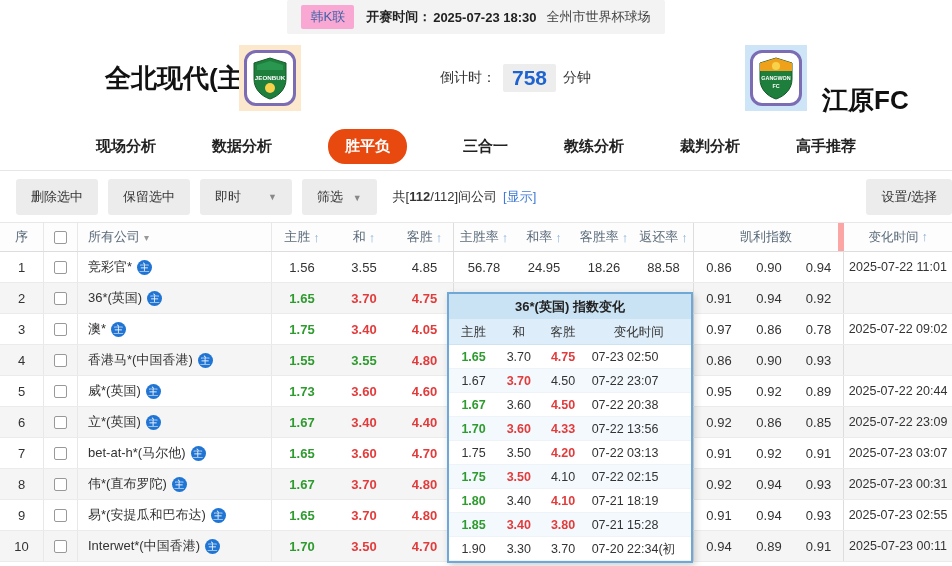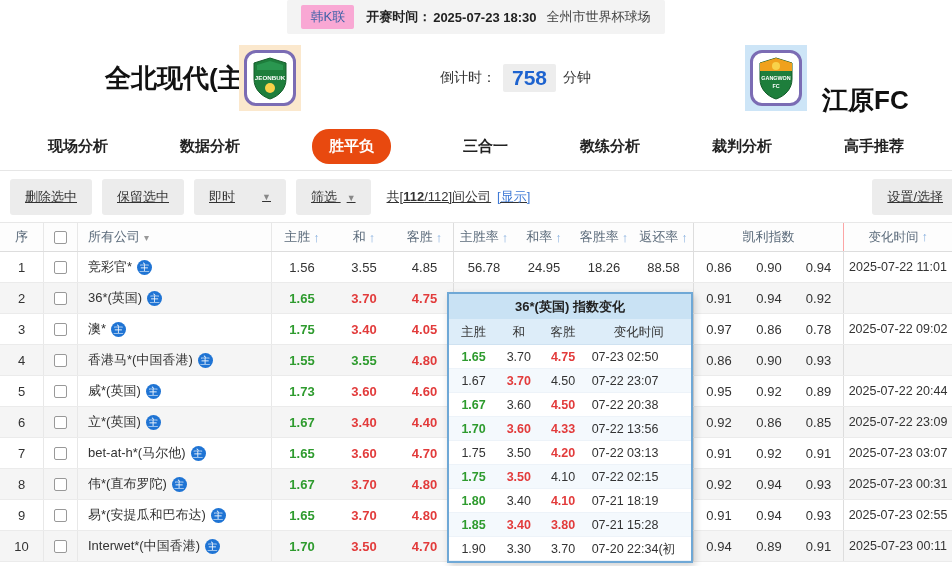--- a/index.html
+++ b/index.html
@@ -30,28 +30,28 @@
   .logo-in { width: 52px; height: 56px; background: #fff; border: 3px solid #7b6cb4;
     border-radius: 12px; display: flex; align-items: center; justify-content: center; }
   .countdown { position: absolute; left: 440px; top: 0; height: 100%;
     display: flex; align-items: center; gap: 7px; font-size: 14px; color: #333; }
   .cd-value { font-size: 21px; font-weight: 700; color: #1e63cf;
     background: #ededed; padding: 2px 9px; border-radius: 2px; }
 
   
   .nav { height: 49px; border-bottom: 1px solid #e6e6e6; display: flex;
     justify-content: center; align-items: center; }
-  .nav-inner { display: flex; gap: 72px; align-items: center; }
+  .nav-inner { display: flex; gap: 56px; align-items: center; }
   .tab { font-size: 15px; color: #222; font-weight: 600; cursor: pointer; white-space: nowrap; }
   .tab.active { background: #e8490f; color: #fff; border-radius: 17px;
     padding: 8px 17px; font-weight: 700; }
 
   
-  .toolbar { height: 51px; display: flex; align-items: center; padding: 0 10px;
-    font-size: 13px; color: #333; position: relative; text-decoration: underline; }
+  .toolbar { height: 51px; display: flex; align-items: center; padding: 0 16px;
+    font-size: 13px; color: #333; position: relative; }
   .tbtn { background: #ececec; border: 0; border-radius: 3px; color: #333;
     font-size: 13px; padding: 9px 15px; margin-right: 10px; cursor: pointer;
     font-family: inherit; }
   .tsel { width: 92px; justify-content: space-between; display: inline-flex; align-items: center; }
   .caret { font-size: 9px; color: #888; margin-left: 6px; }
   .count-wrap { margin-left: 6px; }
   .count-bold { font-weight: 700; }
   .show-link { color: #3f7ad6; margin-left: 6px; text-decoration: none; }
   .settings-btn { margin-left: auto; margin-right: -16px; }
 
@@ -63,21 +63,21 @@
   .trow.alt { background: #f5f5f5; }
   .c { display: flex; align-items: center; justify-content: center; height: 100%; }
   .no { width: 44px; border-right: 1px solid #e8e8e8; }
   .chk { width: 34px; border-right: 1px solid #e8e8e8; }
   .comp { width: 194px; justify-content: flex-start; padding-left: 10px;
     border-right: 1px solid #e8e8e8; }
   .oh { width: 60px; } .od { width: 64px; }
   .oa { width: 58px; border-right: 1px solid #ddd; }
   .r1,.r2,.r3 { width: 60px; } .r4 { width: 60px; border-right: 1px solid #ddd; }
   .k1,.k2 { width: 50px; } .k3 { width: 50px; border-right: 1px solid #ddd; }
-  .kly { width: 150px; border-right: 1px solid #fca5a5; }
+  .kly { width: 150px; border-right: 6px solid #fca5a5; }
   .tm { width: 108px; font-size: 12.5px; }
   .up { font-style: normal; font-weight: 700; color: #85aede; margin-left: 3px; }
   .dd { font-style: normal; font-size: 10px; color: #999; margin-left: 4px; }
   .cb { width: 13px; height: 13px; border: 1px solid #999; border-radius: 2px;
     background: #fff; display: inline-block; cursor: pointer; }
   .badge { width: 15px; height: 15px; border-radius: 50%; background: #1f74d4;
     color: #fff; font-size: 10px; line-height: 15px; text-align: center;
     margin-left: 5px; display: inline-block; flex: none; }
   .o-g { color: #2e9b2e; font-weight: 700; }
   .o-r { color: #e23b3b; font-weight: 700; }

